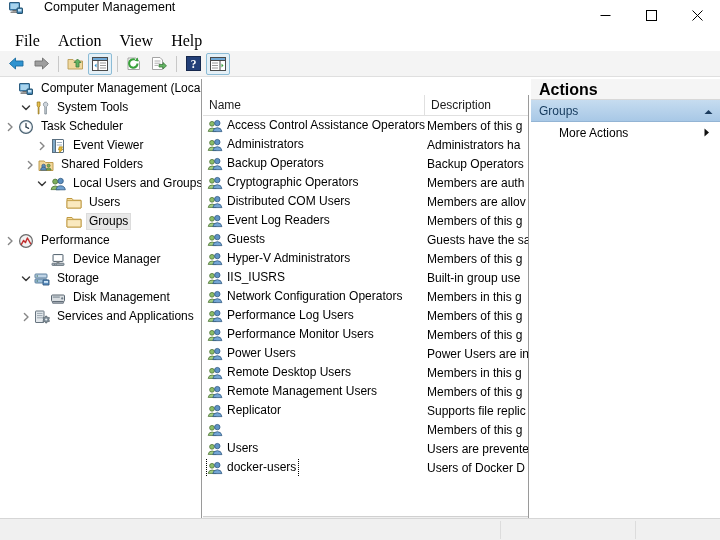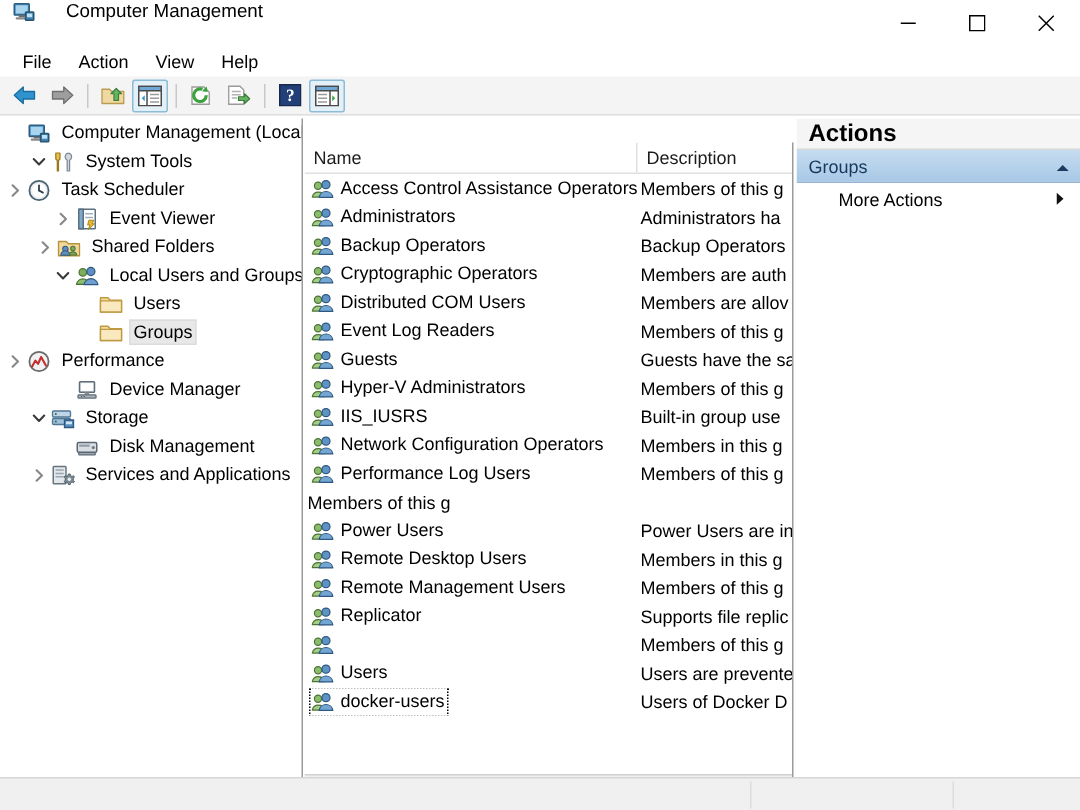--- a/index.html
+++ b/index.html
@@ -50,22 +50,23 @@
   .menubar {
     position: absolute; top: 30px; left: 0;
     width: 720px; height: 21px;
     background: #ffffff;
     display: flex; align-items: center;
     padding-left: 6px;
     box-sizing: border-box;
   }
   .menuitem {
     padding: 2px 9px;
-    font-size: 12px; color: #000;
+    font-size: 16px; color: #000;
     white-space: nowrap;
+    font-family: Liberation Serif, serif;
   }
 
   
   .toolbar {
     position: absolute; top: 51px; left: 0;
     width: 720px; height: 26px;
     background: #f4f4f4;
     border-bottom: 1px solid #dfdfdf;
     display: flex; align-items: center;
     padding-left: 4px;
@@ -672,20 +673,31 @@
                   <path d="M1.2 13.4 a4 4 0 0 1 7.9 0 Z" fill="#a3cf84" stroke="#4e7337" stroke-width="0.8" stroke-linejoin="round"></path>
                   <circle cx="10.3" cy="5.1" r="2.7" fill="#5f93c4" stroke="#2e5881" stroke-width="0.8"></circle>
                   <path d="M5.8 13.6 a4.6 4.6 0 0 1 9.1 0 Z" fill="#74a6d4" stroke="#2e5881" stroke-width="0.8" stroke-linejoin="round"></path>
                 </svg></span>
               <span>Performance Log Users</span>
             </span>
           </div>
           <div class="cell-desc">Members of this g</div>
         </div>
         <div class="lrow">
+          <div class="cell-name">
+            <span class="cell-name-inner">
+              <span class="gicon"><svg width="16" height="16" viewBox="0 0 16 16">
+                  <circle cx="5" cy="5.8" r="2.4" fill="#8cbd6a" stroke="#4e7337" stroke-width="0.8"></circle>
+                  <path d="M1.2 13.4 a4 4 0 0 1 7.9 0 Z" fill="#a3cf84" stroke="#4e7337" stroke-width="0.8" stroke-linejoin="round"></path>
+                  <circle cx="10.3" cy="5.1" r="2.7" fill="#5f93c4" stroke="#2e5881" stroke-width="0.8"></circle>
+                  <path d="M5.8 13.6 a4.6 4.6 0 0 1 9.1 0 Z" fill="#74a6d4" stroke="#2e5881" stroke-width="0.8" stroke-linejoin="round"></path>
+                </svg></span>
+              <span>Performance Monitor Users</span>
+            </span>
+          </div>
           <div class="cell-desc">Members of this g</div>
         </div>
         <div class="lrow">
           <div class="cell-name">
             <span class="cell-name-inner">
               <span class="gicon"><svg width="16" height="16" viewBox="0 0 16 16">
                   <circle cx="5" cy="5.8" r="2.4" fill="#8cbd6a" stroke="#4e7337" stroke-width="0.8"></circle>
                   <path d="M1.2 13.4 a4 4 0 0 1 7.9 0 Z" fill="#a3cf84" stroke="#4e7337" stroke-width="0.8" stroke-linejoin="round"></path>
                   <circle cx="10.3" cy="5.1" r="2.7" fill="#5f93c4" stroke="#2e5881" stroke-width="0.8"></circle>
                   <path d="M5.8 13.6 a4.6 4.6 0 0 1 9.1 0 Z" fill="#74a6d4" stroke="#2e5881" stroke-width="0.8" stroke-linejoin="round"></path>

